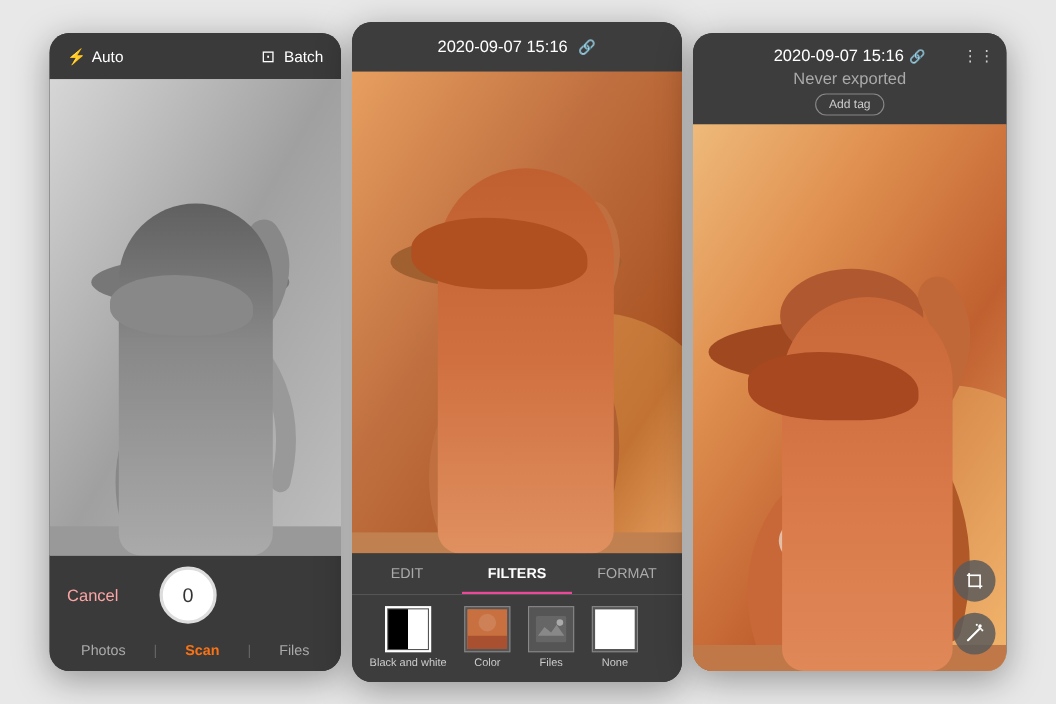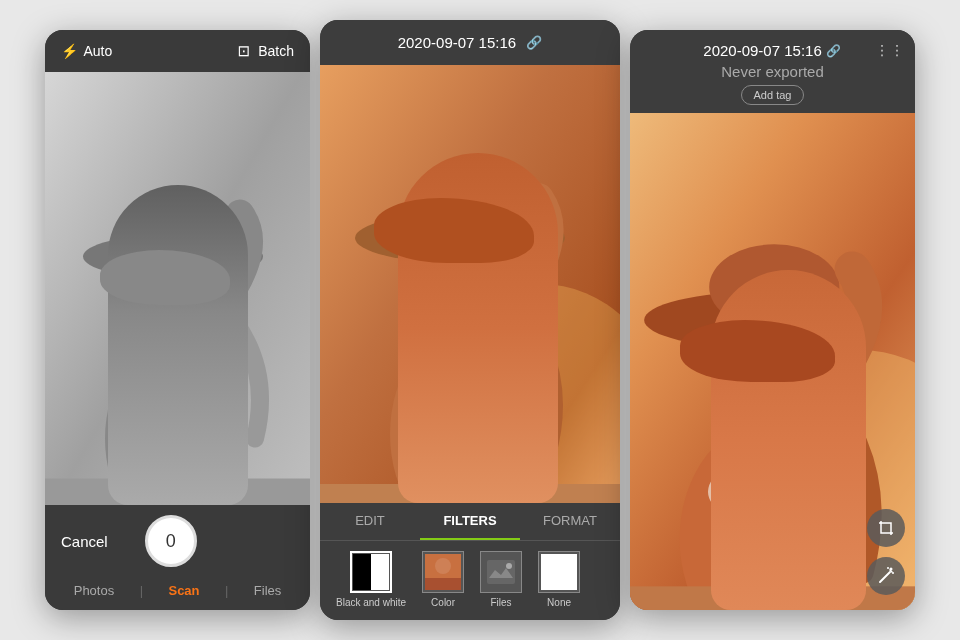--- a/index.html
+++ b/index.html
@@ -113,21 +113,21 @@
     }
 
     .cancel-row {
       display: flex;
       align-items: center;
       justify-content: space-between;
       margin-bottom: 10px;
     }
 
     .cancel-label {
-      color: #ffffff;
+      color: #fca5a5;
       font-size: 15px;
     }
 
     .circle-btn {
       width: 52px;
       height: 52px;
       border-radius: 50%;
       background: #fff;
       display: flex;
       align-items: center;
@@ -237,21 +237,21 @@
       text-align: center;
       padding: 10px 16px;
       color: #aaa;
       font-size: 13px;
       cursor: pointer;
     }
 
     .filter-tab.active {
       color: #fff;
       font-weight: 600;
-      border-bottom: 2px solid #84cc16;
+      border-bottom: 2px solid #ec4899;
     }
 
     .filter-options {
       display: flex;
       align-items: center;
       gap: 16px;
       padding: 10px 16px 12px;
     }
 
     .filter-option {

